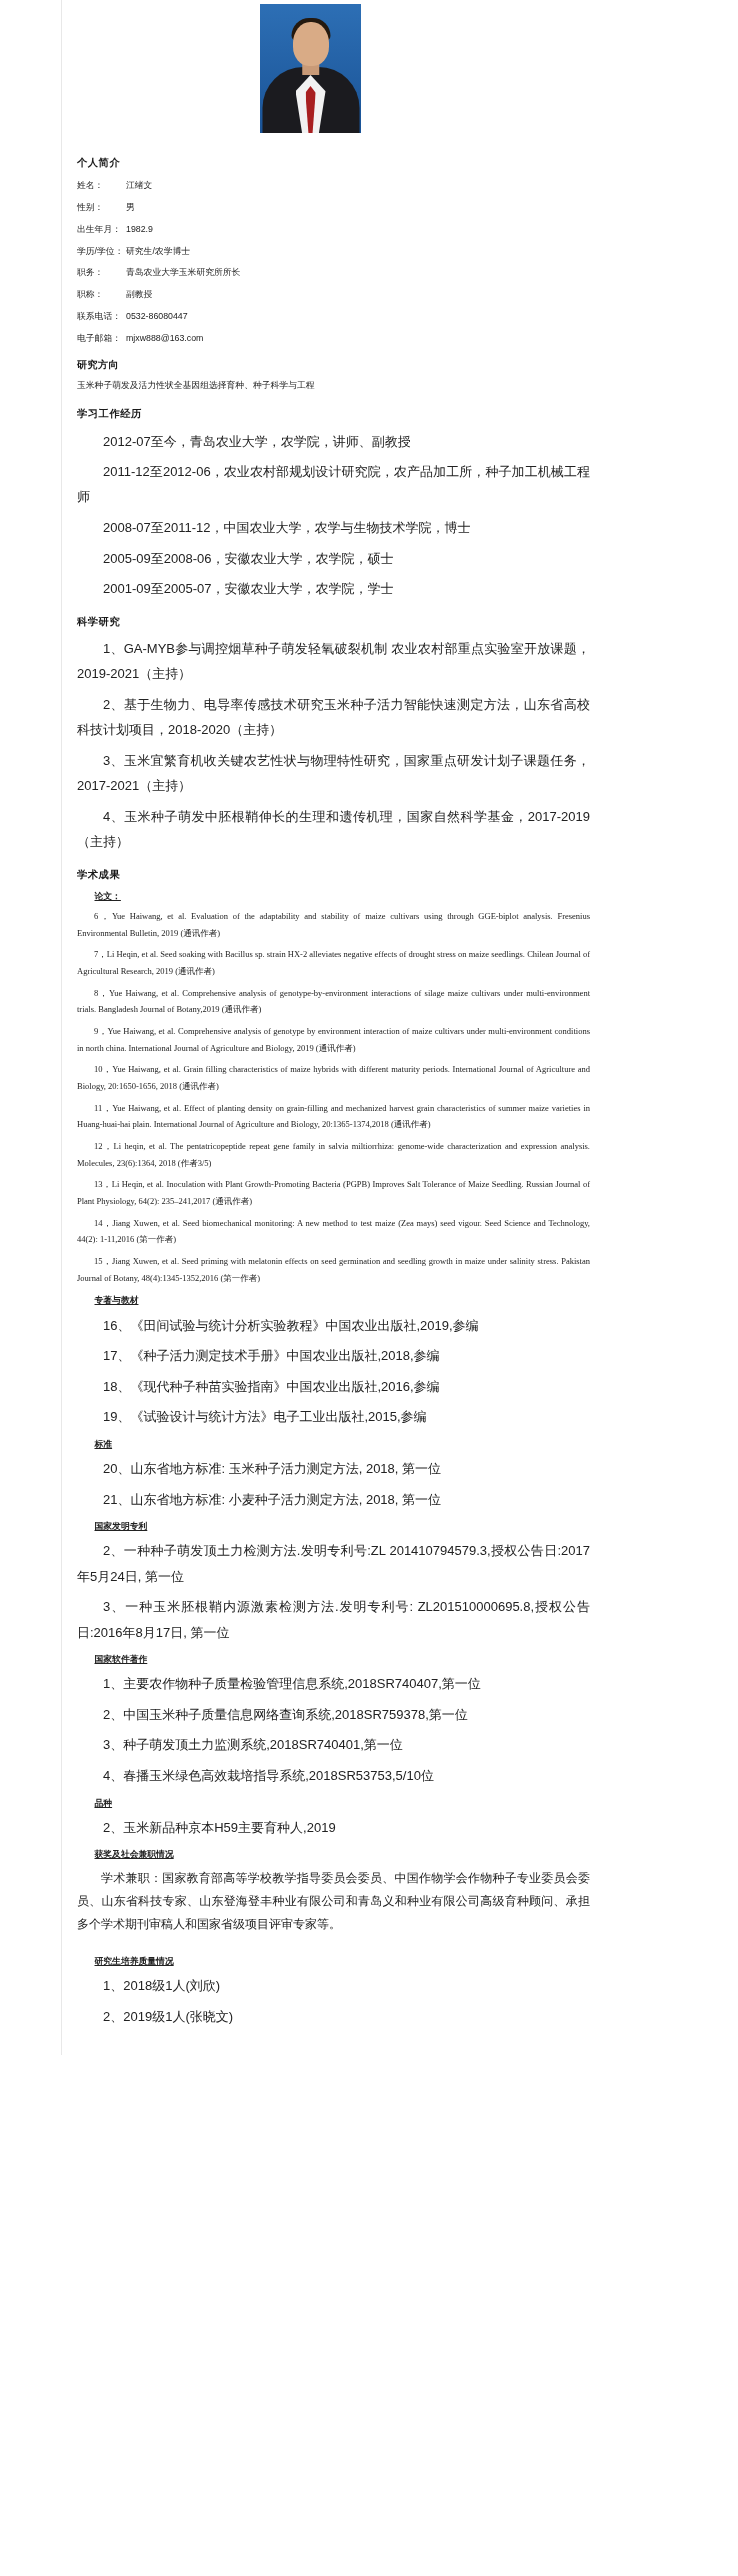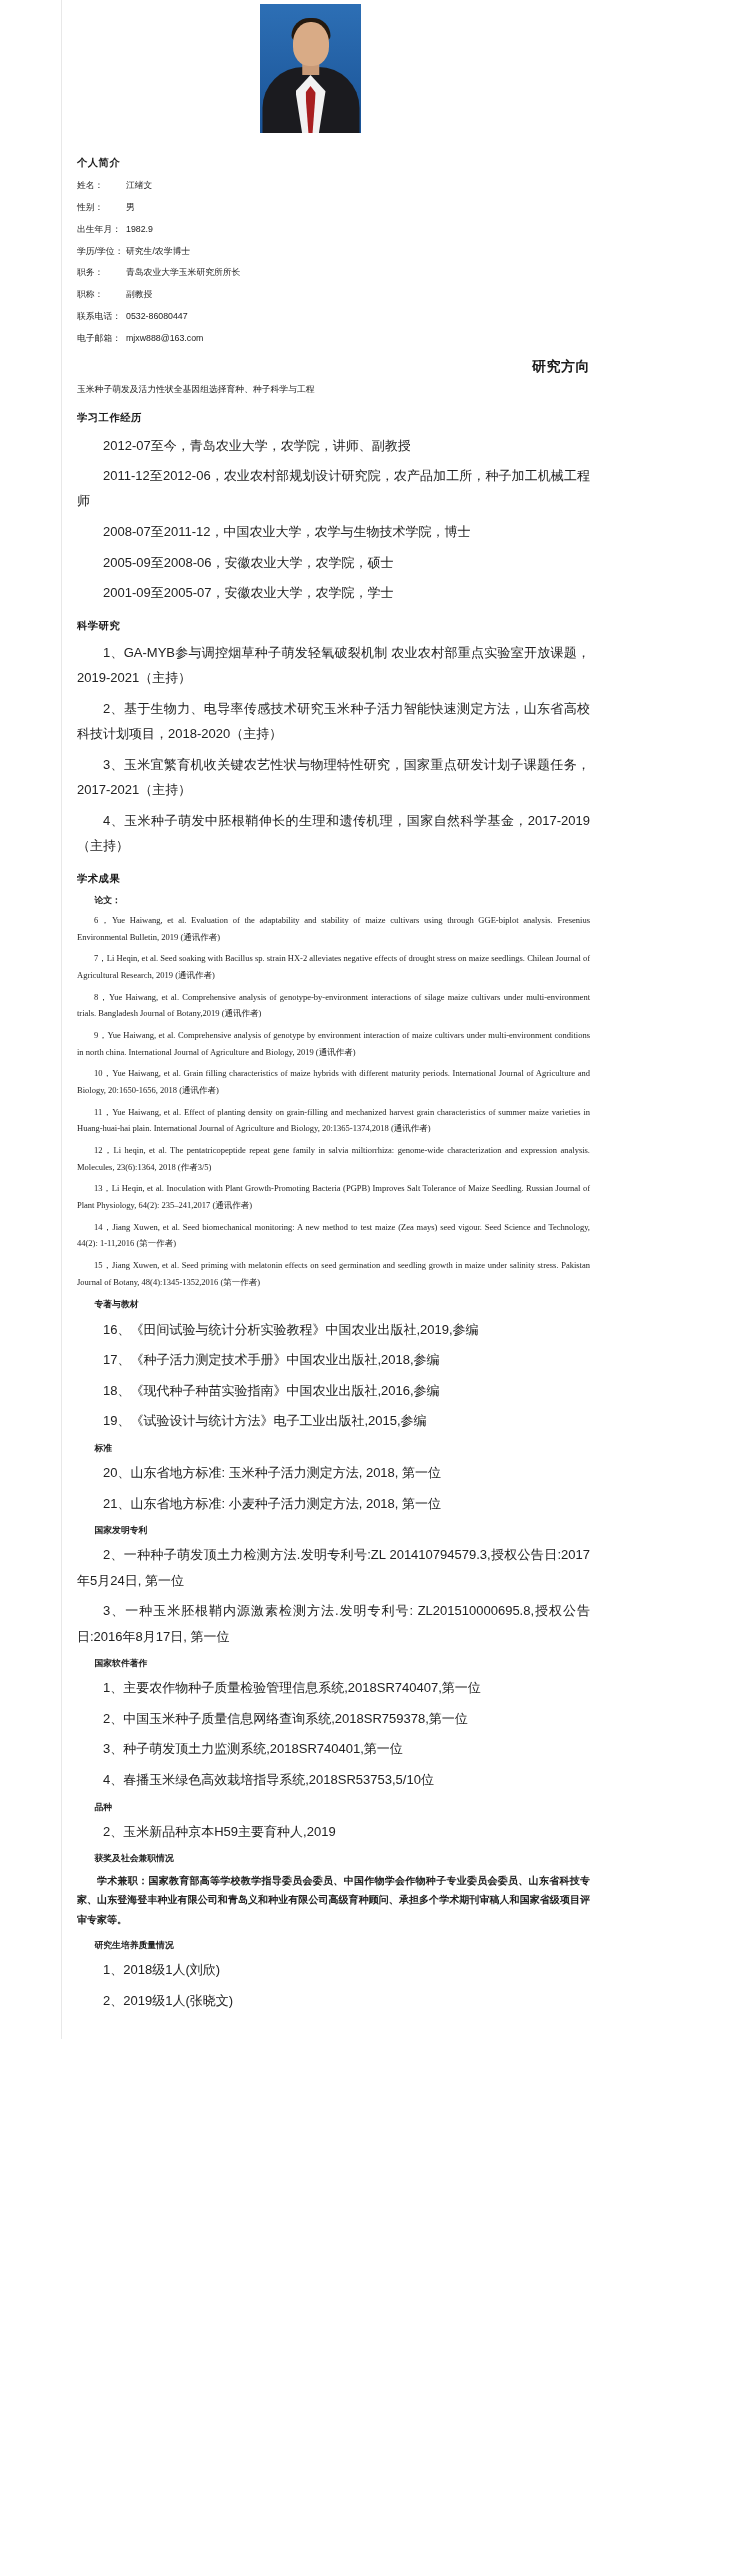--- a/index.html
+++ b/index.html
@@ -71,55 +71,54 @@
     margin-right:31px;
     padding-bottom:20.6px;
   }
   h2.sec{
     font-size:10.3px;
     font-weight:bold;
     color:#1a1a1a;
     margin:13.4px 0 7.2px 0;
     letter-spacing:0.5px;
   }
-  h2.sec.small{font-size:14px;margin:11.3px 0 5.2px 0;text-align:right;}
+  h2.sec.small{font-size:10px;margin:11.3px 0 5.2px 0;}
   .field{
     font-size:8.8px;
     line-height:1.9;
     margin:0 0 5.2px 0;
     color:#222;
   }
   .field .lbl{display:inline-block;min-width:49px;}
   .para{
-    font-size:10px;
+    font-size:12px;
     line-height:1.95;
-    margin:0 0 11px 0;
+    margin:0 0 19px 0;
     text-align:justify;
     text-indent:2em;
     color:#222;
-    font-weight:bold;
   }
   .sub{
     font-size:8.8px;
     font-weight:bold;
     margin:9.3px 0 5.2px 0;
   }
   .item{
     font-size:13px;
     line-height:1.95;
     margin:0 0 5.2px 0;
     text-indent:2em;
     text-align:justify;
   }
   .item.en{
     font-family:"Liberation Serif","DejaVu Serif",serif;
     font-size:8.5px;
   }
   .block{margin-bottom:3.1px;}
-  .indent1{padding-left:17.5px;}
+  .indent1{padding-left:17.5px;text-decoration:underline;}
 </style>
 </head>
 <body>
 
 <div class="page">
   <div class="leftrail"></div>
 
   <div class="photo-wrap">
     <div class="photo">
       <div class="bg"></div>

